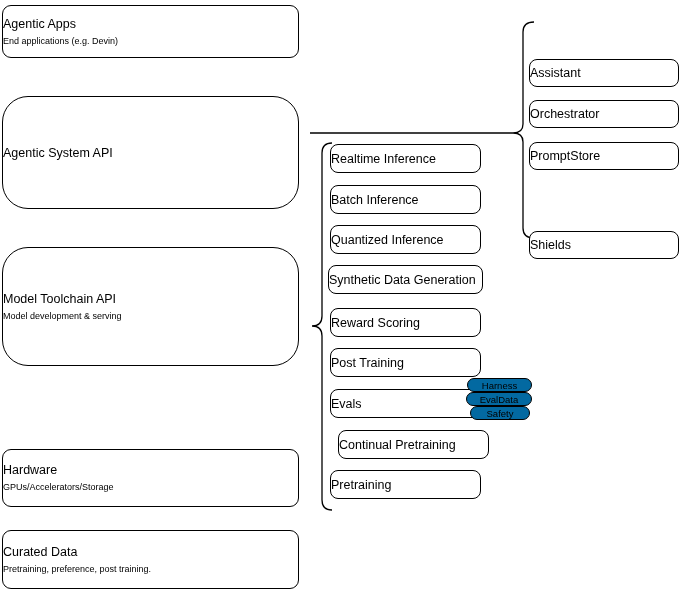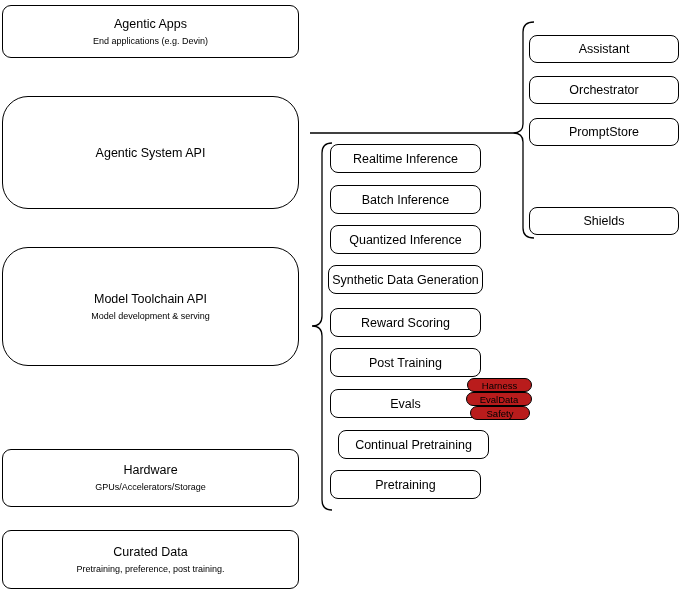--- a/index.html
+++ b/index.html
@@ -12,44 +12,44 @@
     color: #000000;
     overflow: hidden;
   }
   .node {
     position: absolute;
     box-sizing: border-box;
     border: 1.3px solid #000000;
     background: #ffffff;
     display: flex;
     flex-direction: column;
-    align-items: center;
+    align-items: flex-start;
     justify-content: center;
     text-align: center;
     z-index: 2;
   }
   .lbox { left: 2px; width: 297px; border-radius: 9px; }
   .lbox.big { border-radius: 26px; }
   .lbox .title { font-size: 12.5px; line-height: 14px; }
   .lbox .subtitle { font-size: 9px; line-height: 11px; margin-top: 5px; }
   .mbox {
     left: 330px; width: 151px; height: 29px;
     border-radius: 8px; font-size: 12.5px;
   }
   .mbox.wide { left: 328px; width: 155px; }
   .rbox {
     left: 529px; width: 150px; height: 28px;
-    border-radius: 8px; font-size: 12.5px;
+    border-radius: 8px; font-size: 12.5px; margin-top: 24px;
   }
   .pill {
     position: absolute;
     box-sizing: border-box;
     border: 1.2px solid #000000;
     border-radius: 8px;
-    background: #b91c1c;
+    background: #0369a1;
     font-size: 9.5px;
     display: flex;
     align-items: center;
     justify-content: center;
     z-index: 3;
   }
   svg.overlay {
     position: absolute;
     left: 0; top: 0;
     z-index: 1;

